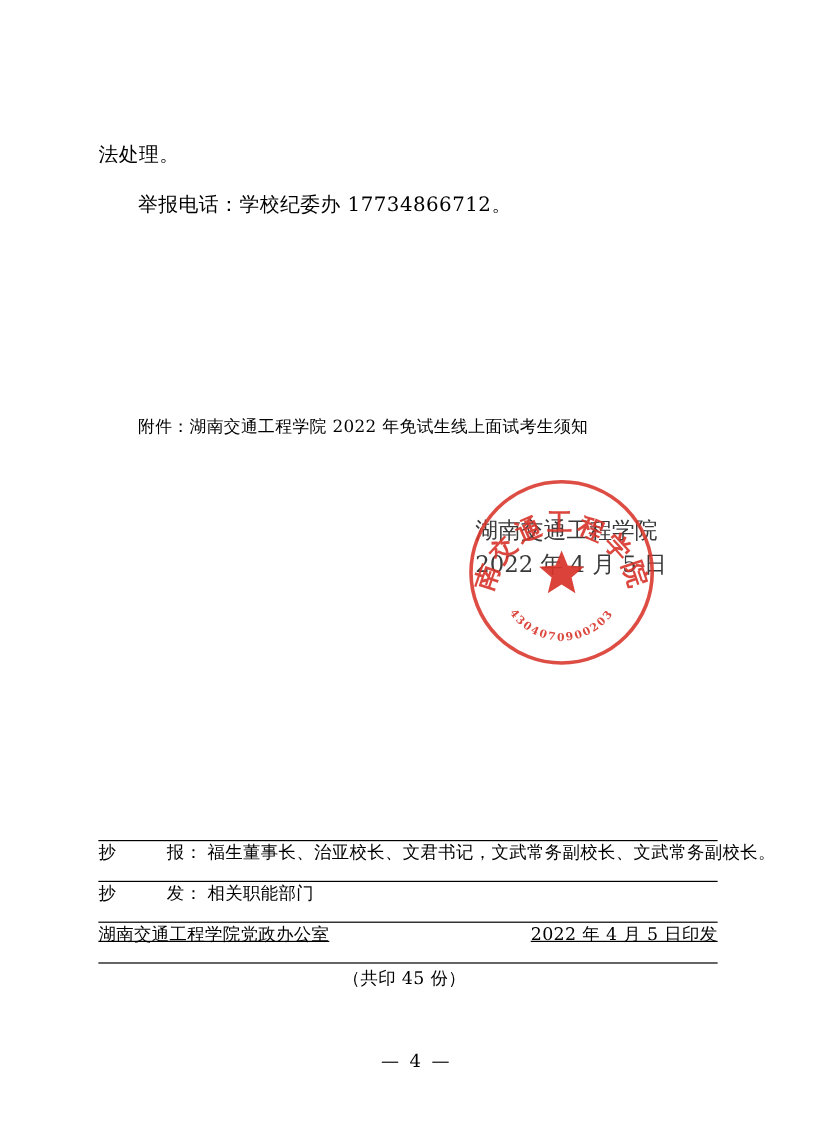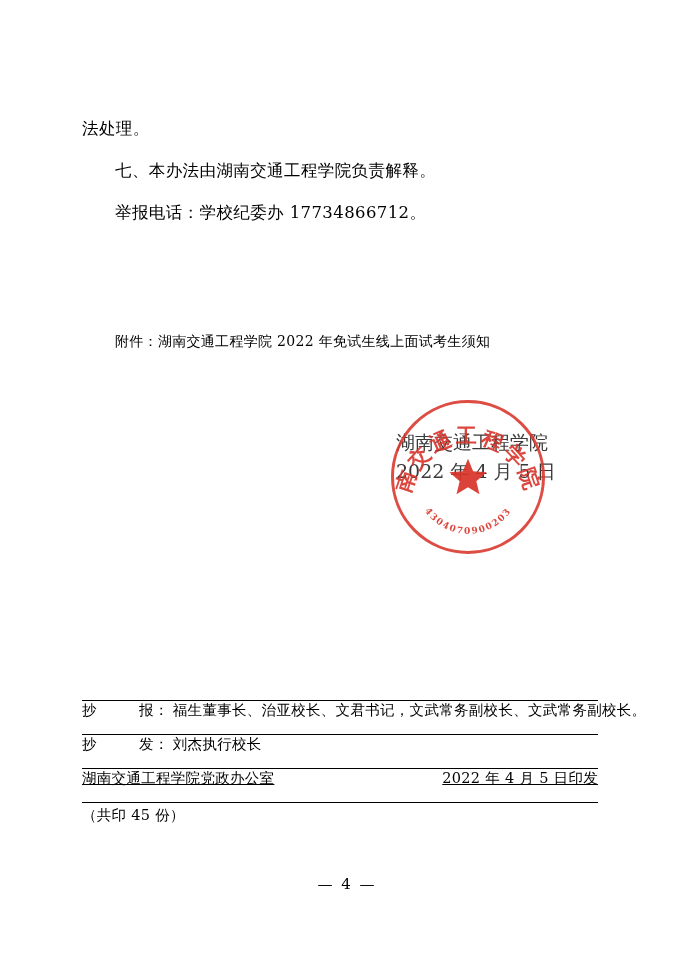--- a/index.html
+++ b/index.html
@@ -36,21 +36,21 @@
   }
   .para.indent {
     text-indent: 33px;
   }
   .para.bold {
     font-weight: bold;
   }
   .attachment {
     position: absolute;
     left: 82px;
-    top: 333px;
+    top: 347px;
     font-family: "DejaVu Serif", "Liberation Serif", serif;
     font-size: 14px;
     letter-spacing: 0.3px;
     text-indent: 33px;
     white-space: nowrap;
   }
 
   
   .seal {
     position: absolute;
@@ -133,21 +133,21 @@
   .f-colon { margin-right: 4px; }
   .footer-row.split {
     justify-content: space-between;
     text-decoration: underline;
   }
   .copies {
     position: absolute;
     left: 82px;
     right: 82px;
     top: 806px;
-    text-align: left;
+    text-align: center;
     font-family: "DejaVu Serif", "Liberation Serif", serif;
     font-size: 14.5px;
     letter-spacing: 0.3px;
     padding-right: 6px;
     white-space: nowrap;
   }
   .page-number {
     position: absolute;
     left: 0;
     right: 0;
@@ -159,21 +159,20 @@
     padding-left: 14px;
   }
 </style>
 </head>
 <body>
 
 <div class="page">
 
   <div class="body-text">
     <div class="para">法处理。</div>
-    <div class="para indent">七、本办法由湖南交通工程学院负责解释。</div>
     <div class="para indent">举报电话：学校纪委办 17734866712。</div>
   </div>
 
   <div class="attachment">附件：湖南交通工程学院 2022 年免试生线上面试考生须知</div>
 
   <div class="seal-overprint">
     <div>湖南交通工程学院</div>
     <div>2022 年 4 月 5 日</div>
   </div>
 
@@ -200,21 +199,21 @@
     <div class="rule"></div>
     <div class="footer-row">
       <span class="f-label">抄　报</span>
       <span class="f-colon">：</span>
       <span>福生董事长、治亚校长、文君书记，文武常务副校长、文武常务副校长。</span>
     </div>
     <div class="rule"></div>
     <div class="footer-row">
       <span class="f-label">抄　发</span>
       <span class="f-colon">：</span>
-      <span>刘杰执行校长</span>
+      <span>相关职能部门</span>
     </div>
     <div class="rule"></div>
     <div class="footer-row split">
       <span>湖南交通工程学院党政办公室</span>
       <span>2022 年 4 月 5 日印发</span>
     </div>
     <div class="rule"></div>
   </div>
 
   <div class="copies">（共印 45 份）</div>

